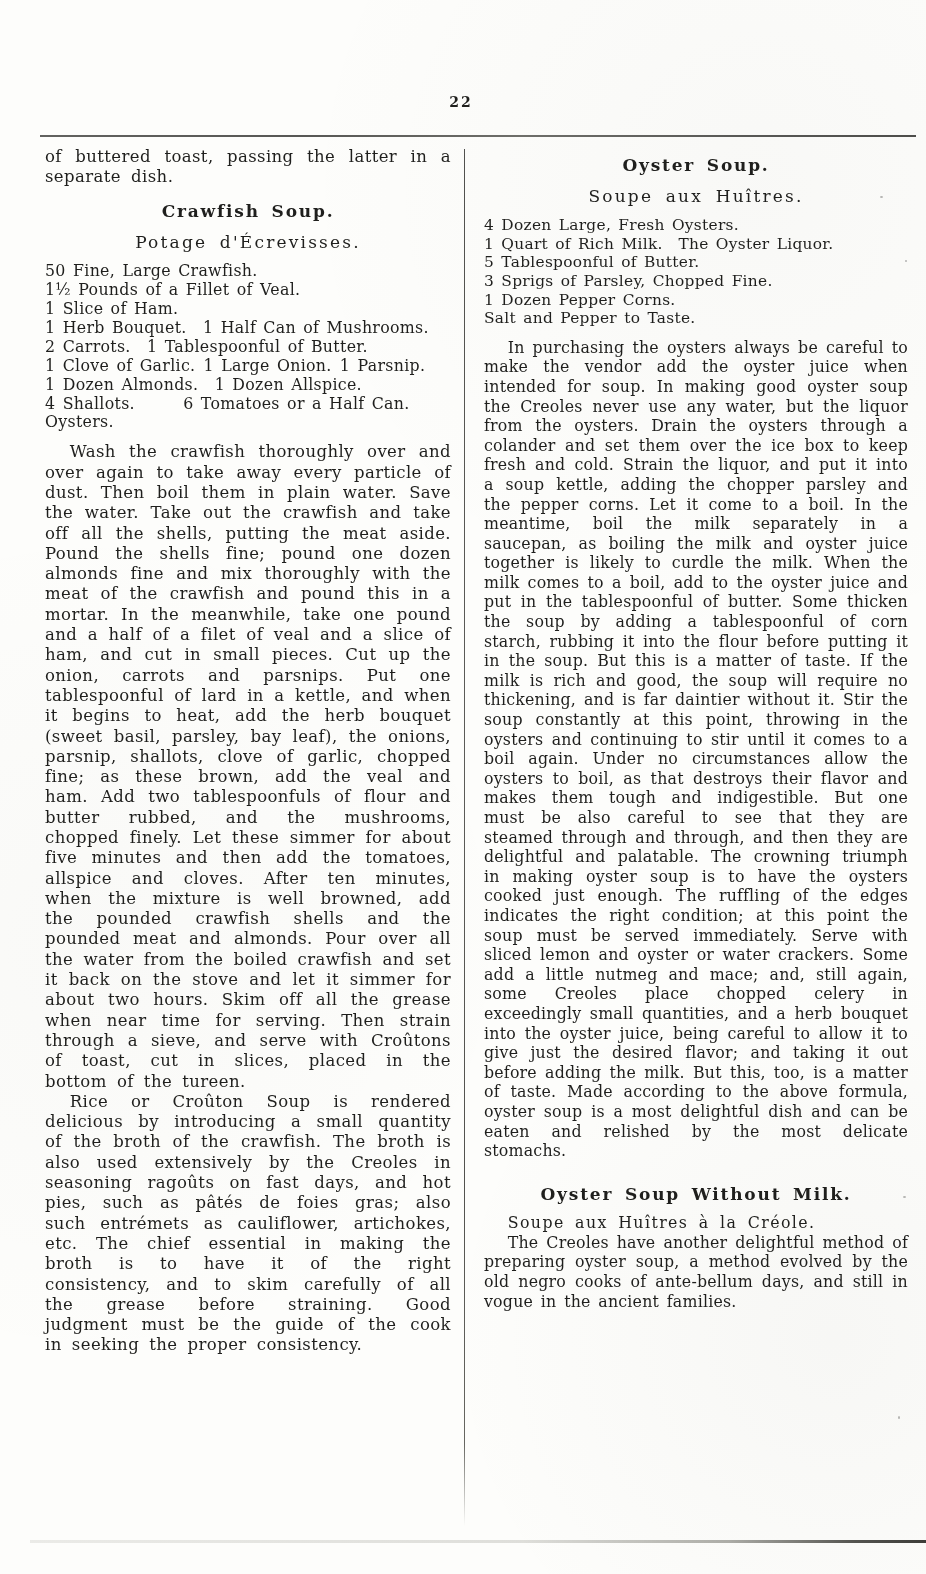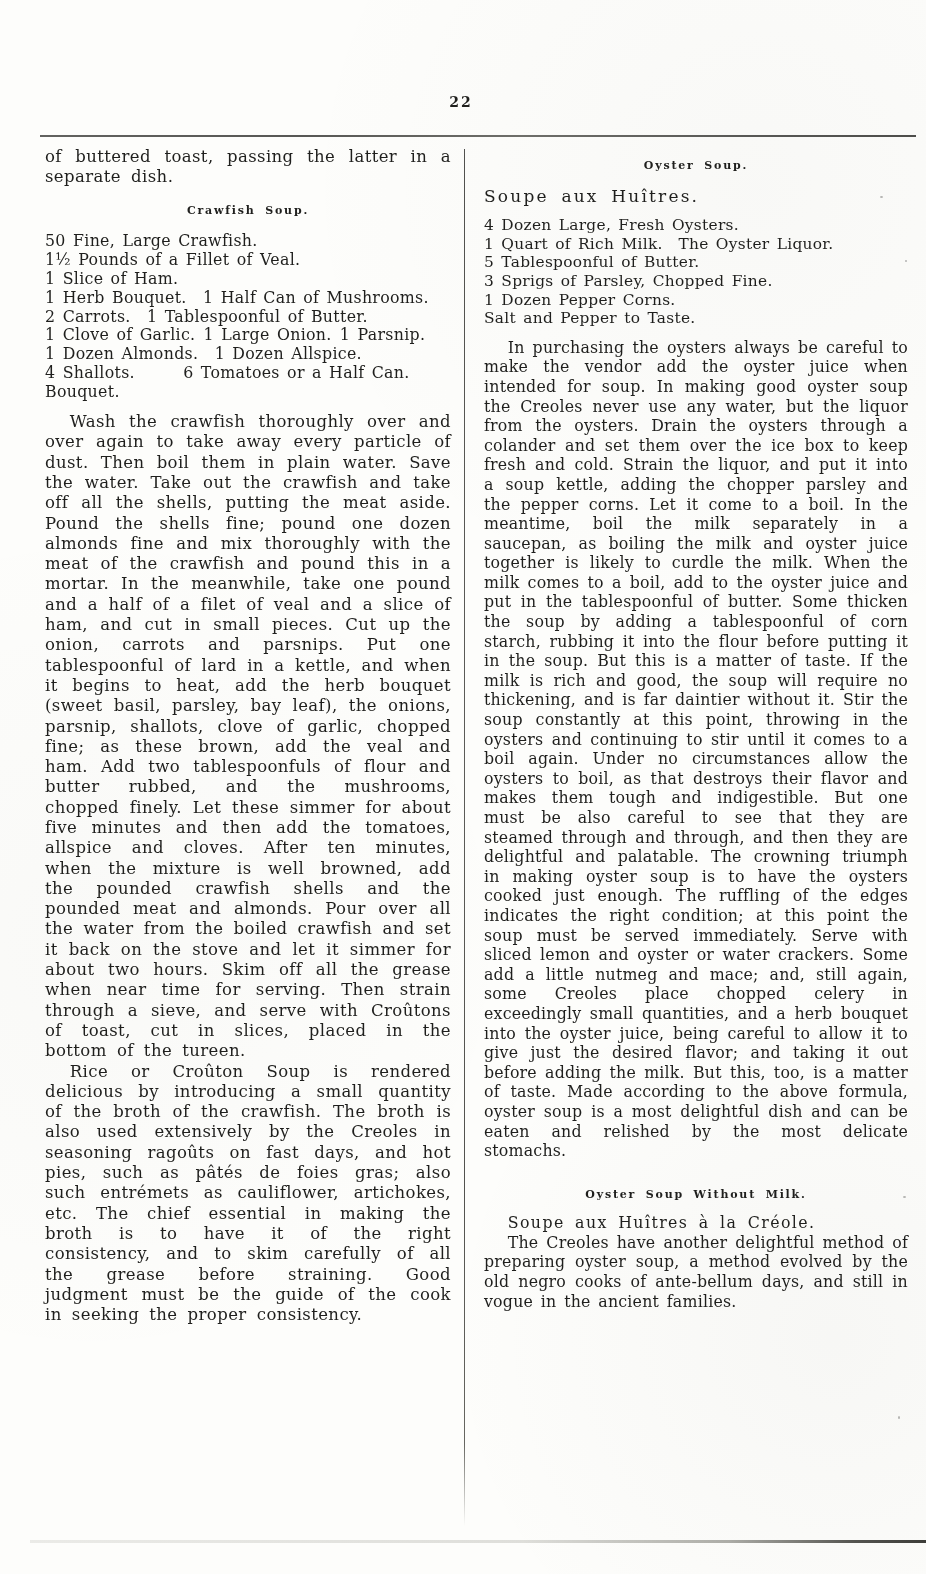--- a/index.html
+++ b/index.html
@@ -49,28 +49,28 @@
     opacity:.9;
   }
   .col-right{
     flex:1;padding-left:19px;
     font-size:15.8px;line-height:19.6px;
     letter-spacing:.2px;word-spacing:2.5px;
   }
   p{margin:0;text-indent:1.5em;}
   p.no-indent{text-indent:0;}
   .recipe-title{
-    font-size:11px;font-weight:bold;text-align:center;text-indent:0;
+    font-size:17px;font-weight:bold;text-align:center;text-indent:0;
     letter-spacing:1.8px;word-spacing:4px;
     margin:13px 0 11px;
   }
   .col-right .recipe-title{margin-top:9px;}
   .recipe-title.second{margin:24px 0 9px;}
   .recipe-subtitle{
-    font-size:17px;letter-spacing:2.2px;word-spacing:5px;
+    text-align:center;font-size:17px;letter-spacing:2.2px;word-spacing:5px;
     margin:0 0 10px;
   }
   .ingredients{
     text-align:left;margin:0 0 10px;
     letter-spacing:.3px;word-spacing:2px;
   }
   .col-left .ingredients{font-size:15.8px;line-height:18.9px;}
   .col-right .ingredients{font-size:15.4px;line-height:18.6px;}
   .ingredient-line{white-space:nowrap;}
   .subtitle-inline{letter-spacing:1.4px;word-spacing:4px;}
@@ -88,31 +88,32 @@
 
   <div class="page-number">22</div>
   <div class="top-rule"></div>
 
   <div class="columns">
 
     <div class="col col-left">
       <p class="no-indent">of buttered toast, passing the latter in a separate dish.</p>
 
       <div class="recipe-title">Crawfish Soup.</div>
+      <div class="recipe-subtitle">Potage d'Écrevisses.</div>
 
       <div class="ingredients">
         <div class="ingredient-line">50 Fine, Large Crawfish.</div>
         <div class="ingredient-line">1½ Pounds of a Fillet of Veal.</div>
         <div class="ingredient-line">1 Slice of Ham.</div>
         <div class="ingredient-line">1 Herb Bouquet.  1 Half Can of Mushrooms.</div>
         <div class="ingredient-line">2 Carrots.  1 Tablespoonful of Butter.</div>
         <div class="ingredient-line">1 Clove of Garlic. 1 Large Onion. 1 Parsnip.</div>
         <div class="ingredient-line">1 Dozen Almonds.  1 Dozen Allspice.</div>
         <div class="ingredient-line">4 Shallots.   6 Tomatoes or a Half Can.</div>
-        <div class="ingredient-line">Bouquet.</div>
+        <div class="ingredient-line">Oysters.</div>
       </div>
 
       <p>Wash the crawfish thoroughly over and over again to take away every particle of dust. Then boil them in plain water. Save the water. Take out the crawfish and take off all the shells, putting the meat aside. Pound the shells fine; pound one dozen almonds fine and mix thoroughly with the meat of the crawfish and pound this in a mortar. In the meanwhile, take one pound and a half of a filet of veal and a slice of ham, and cut in small pieces. Cut up the onion, carrots and parsnips. Put one tablespoonful of lard in a kettle, and when it begins to heat, add the herb bouquet (sweet basil, parsley, bay leaf), the onions, parsnip, shallots, clove of garlic, chopped fine; as these brown, add the veal and ham. Add two tablespoonfuls of flour and butter rubbed, and the mushrooms, chopped finely. Let these simmer for about five minutes and then add the tomatoes, allspice and cloves. After ten minutes, when the mixture is well browned, add the pounded crawfish shells and the pounded meat and almonds. Pour over all the water from the boiled crawfish and set it back on the stove and let it simmer for about two hours. Skim off all the grease when near time for serving. Then strain through a sieve, and serve with Croûtons of toast, cut in slices, placed in the bottom of the tureen.</p>
       <p>Rice or Croûton Soup is rendered delicious by introducing a small quantity of the broth of the crawfish. The broth is also used extensively by the Creoles in seasoning ragoûts on fast days, and hot pies, such as pâtés de foies gras; also such entrémets as cauliflower, artichokes, etc. The chief essential in making the broth is to have it of the right consistency, and to skim carefully of all the grease before straining. Good judgment must be the guide of the cook in seeking the proper consistency.</p>
     </div>
 
     <div class="divider"></div>
 
     <div class="col col-right">
       <div class="recipe-title">Oyster Soup.</div>

